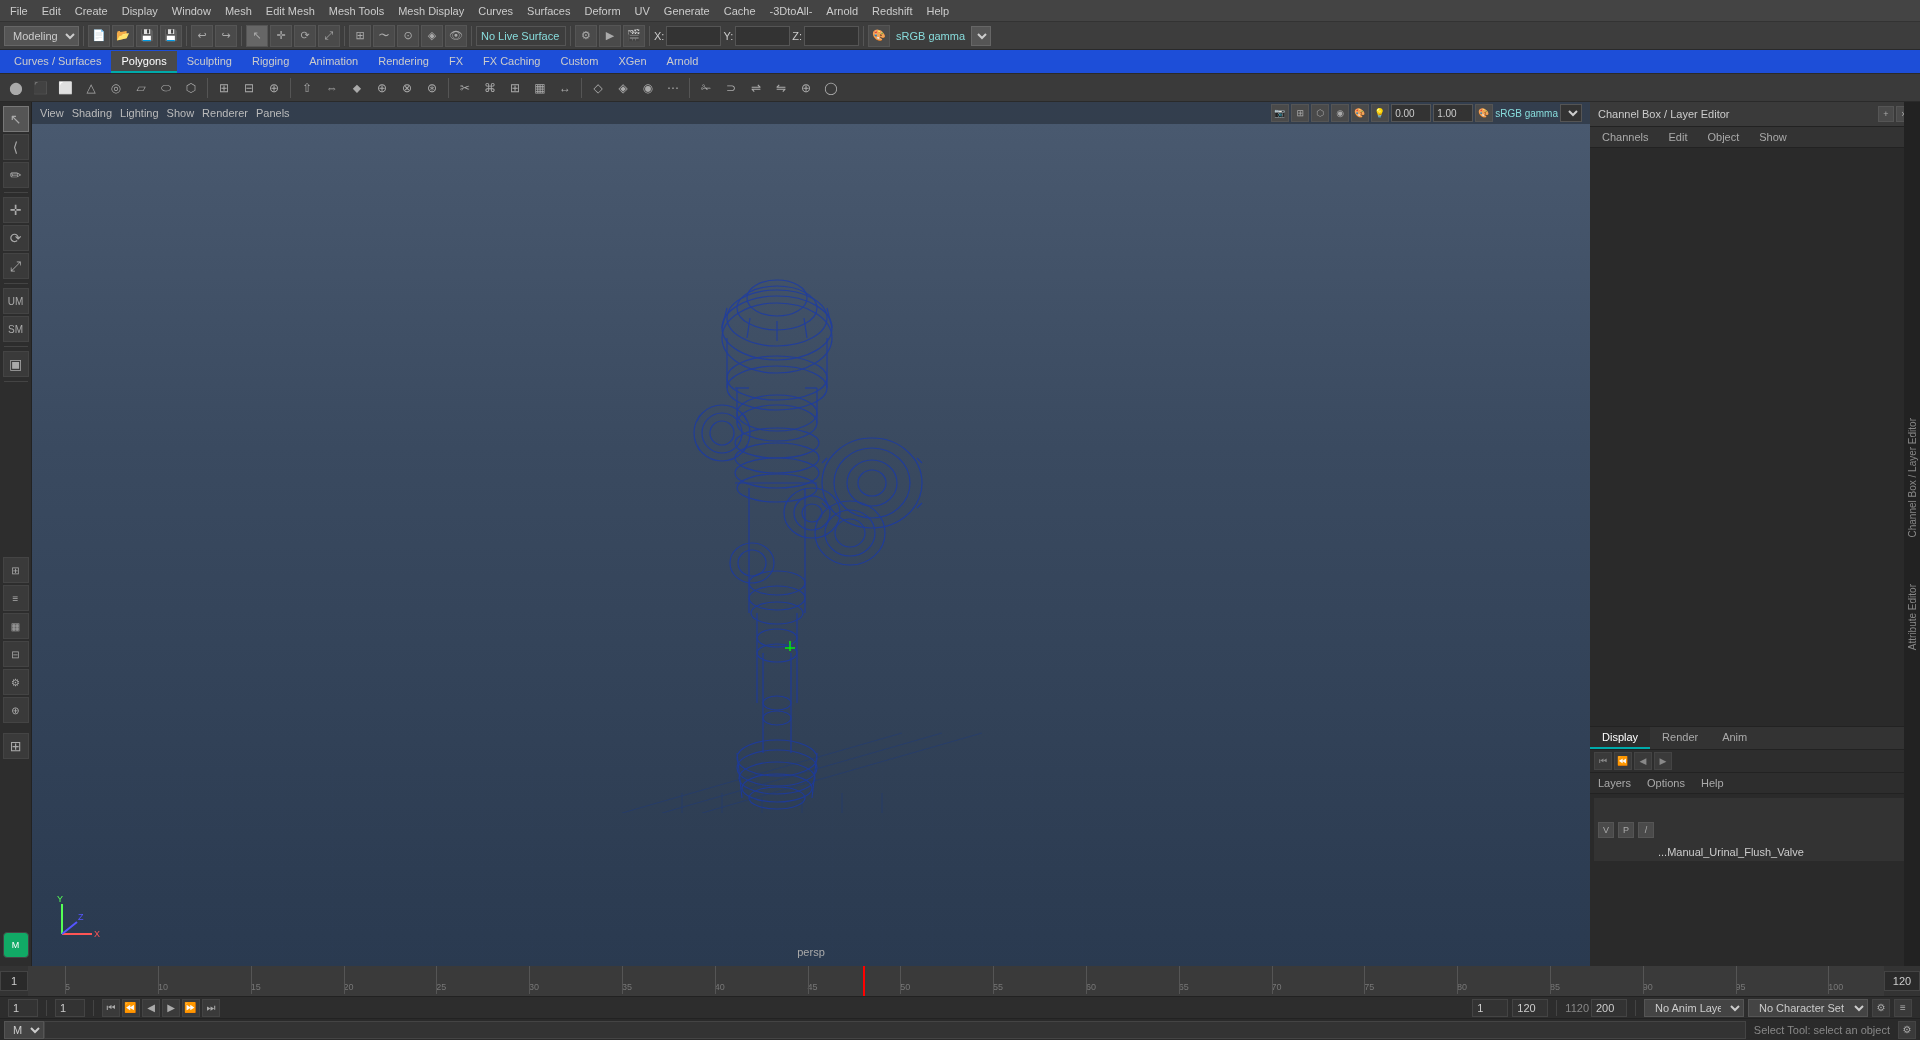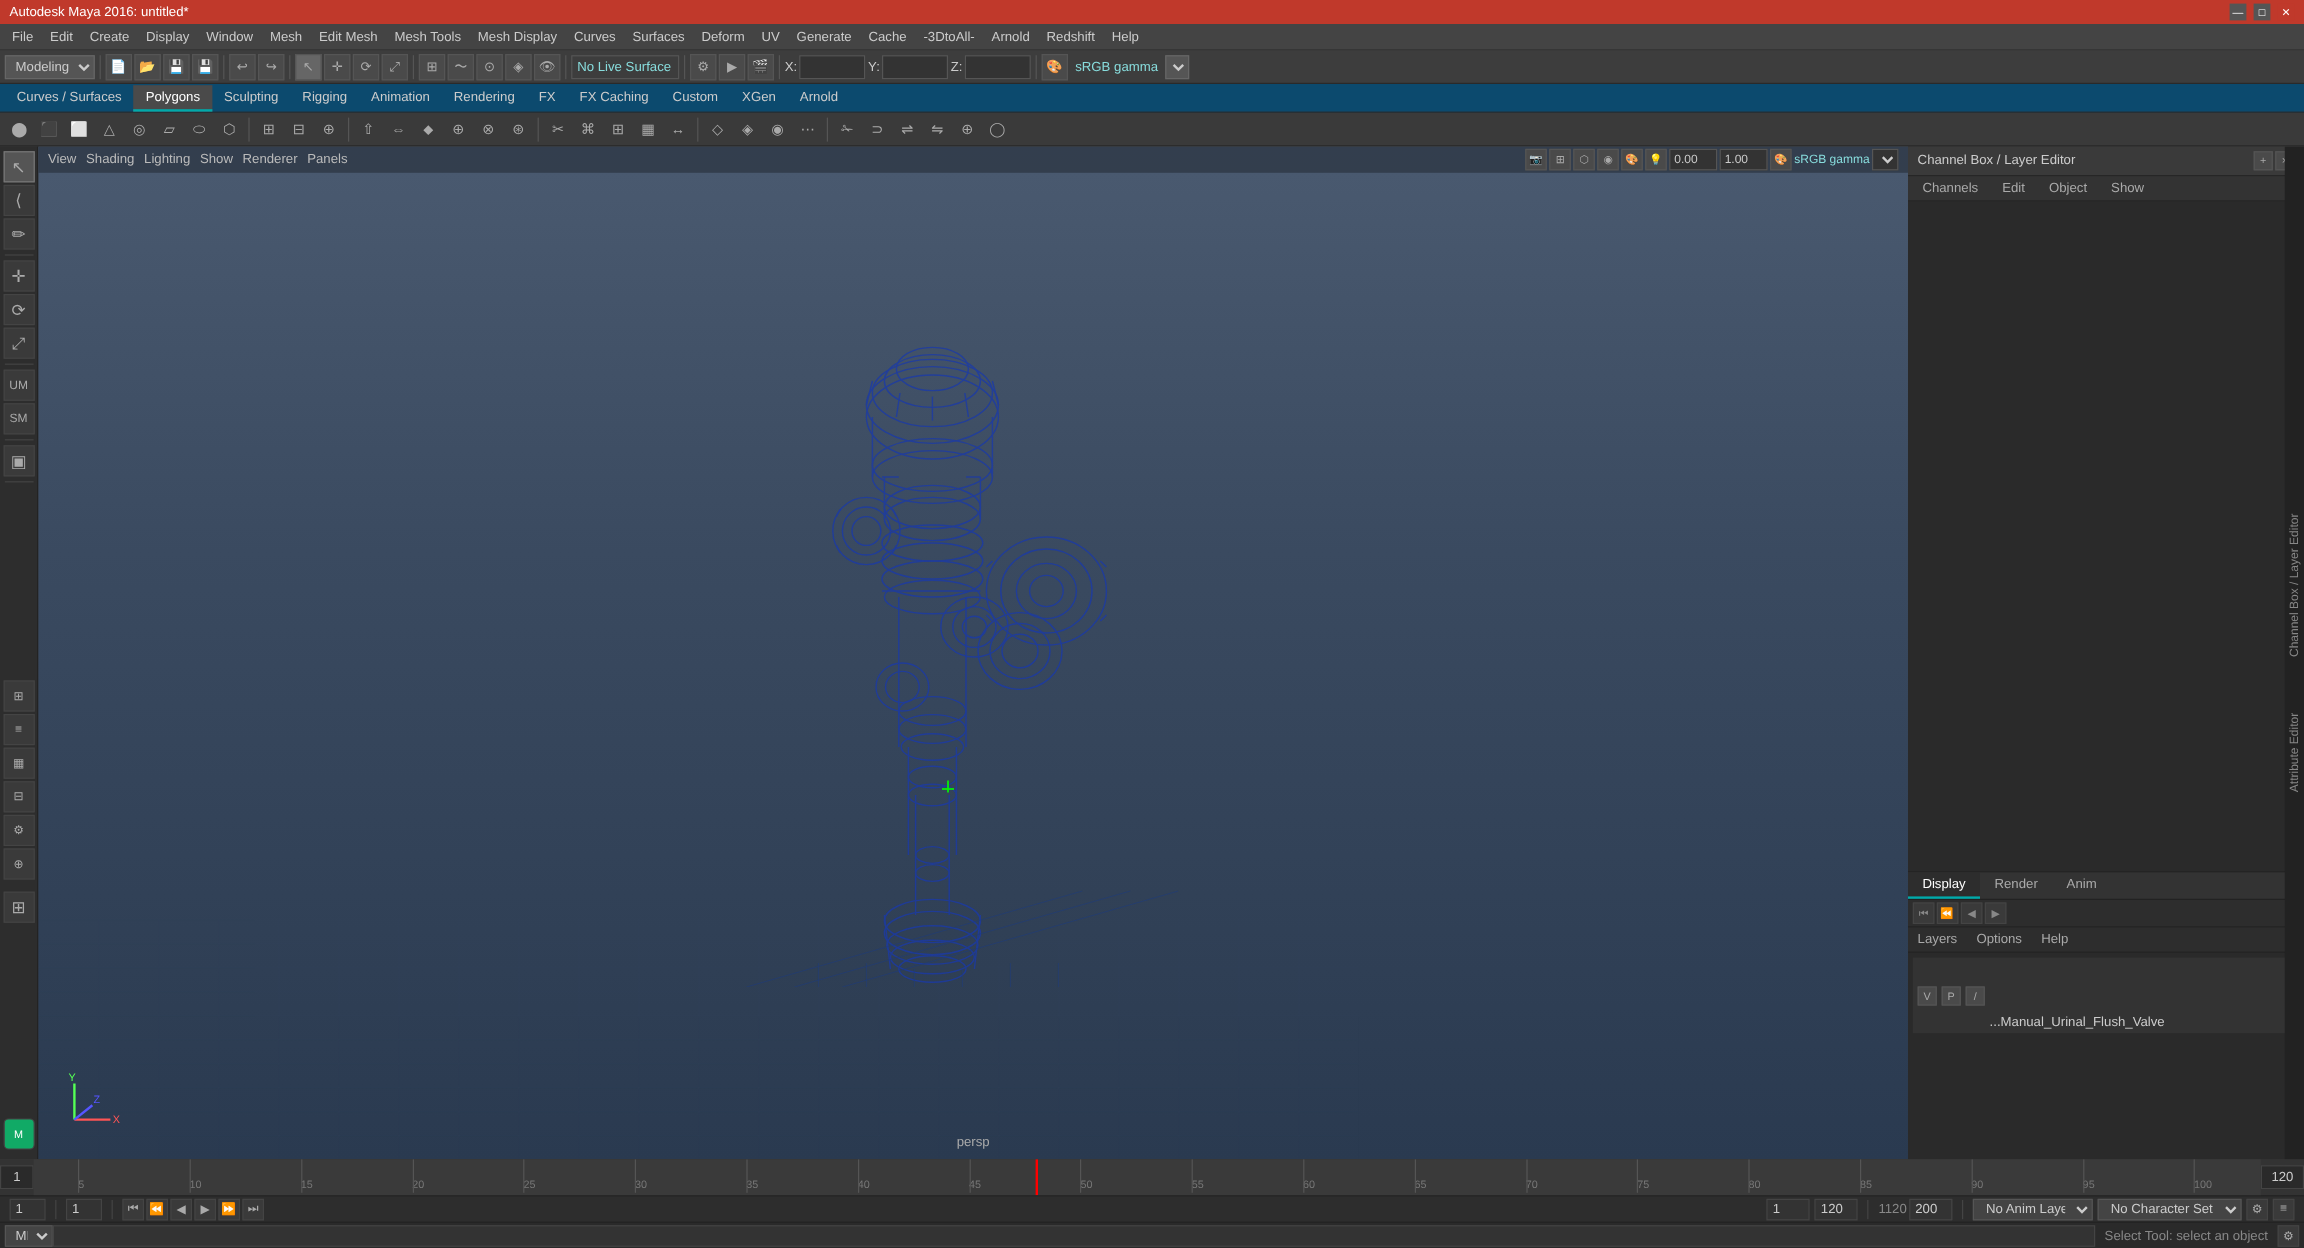--- a/index.html
+++ b/index.html
@@ -17,21 +17,21 @@
 
     
     #toolbar1 { width: 100%; height: 28px; background: #3d3d3d; display: flex; align-items: center; padding: 0 4px; gap: 2px; border-bottom: 1px solid #2a2a2a; }
     .toolbar-dropdown { background: #555; border: 1px solid #666; color: #ccc; font-size: 11px; padding: 2px 4px; height: 20px; cursor: pointer; }
     .tb-btn { width: 22px; height: 22px; background: #4a4a4a; border: 1px solid #555; display: flex; align-items: center; justify-content: center; cursor: pointer; color: #aaa; font-size: 11px; }
     .tb-separator { width: 1px; height: 20px; background: #555; margin: 0 2px; }
     .tb-text-label { color: #8dd; font-size: 11px; padding: 0 4px; background: #3d3d3d; border: 1px solid #555; height: 20px; display: flex; align-items: center; }
     .tb-input { background: #333; border: 1px solid #555; color: #ccc; font-size: 11px; width: 40px; height: 20px; padding: 0 3px; }
 
     
-    #tabs-row { width: 100%; height: 24px; background: #0c4a6e; display: flex; align-items: center; padding: 0 4px; gap: 0; border-bottom: 1px solid #2a2a2a; }
+    #tabs-row { width: 100%; height: 24px; background: #1d4ed8; display: flex; align-items: center; padding: 0 4px; gap: 0; border-bottom: 1px solid #2a2a2a; }
     .tab-item { color: #ccc; font-size: 11px; padding: 4px 10px; cursor: pointer; border-bottom: 2px solid transparent; }
     .tab-item.active { color: #fff; border-bottom: 2px solid #0aa; background: #4a4a4a; }
 
     
     #icon-toolbar { width: 100%; height: 28px; background: #3a3a3a; display: flex; align-items: center; padding: 0 4px; gap: 1px; border-bottom: 1px solid #2a2a2a; }
     .ic-btn { width: 24px; height: 24px; background: transparent; border: none; display: flex; align-items: center; justify-content: center; cursor: pointer; color: #aaa; font-size: 12px; }
     .ic-separator { width: 1px; height: 20px; background: #555; margin: 0 3px; }
 
     
     #left-panel { width: 32px; background: #2d2d2d; display: flex; flex-direction: column; align-items: center; padding: 4px 2px; gap: 2px; border-right: 1px solid #222; }
@@ -101,28 +101,20 @@
     #timeline-bar { flex: 1; height: 30px; background: #3a3a3a; position: relative; cursor: pointer; }
     #timeline-playhead { position: absolute; top: 0; bottom: 0; width: 2px; background: #f00; left: 45%; }
     .tl-tick { position: absolute; bottom: 2px; color: #777; font-size: 9px; }
     .tl-line { position: absolute; top: 0; bottom: 0; width: 1px; background: #555; }
   </style>
 </head>
 <body>
 
 <div class="full-layout">
 
-  <div id="title-bar">
-    <span class="title">Autodesk Maya 2016: untitled*</span>
-    <div class="window-controls">
-      <button class="win-btn">—</button>
-      <button class="win-btn">□</button>
-      <button class="win-btn" style="background:#c0392b;">✕</button>
-    </div>
-  </div>
 
   <div id="menu-bar">
     <span>File</span>
     <span>Edit</span>
     <span>Create</span>
     <span>Display</span>
     <span>Window</span>
     <span>Mesh</span>
     <span>Edit Mesh</span>
     <span>Mesh Tools</span>

